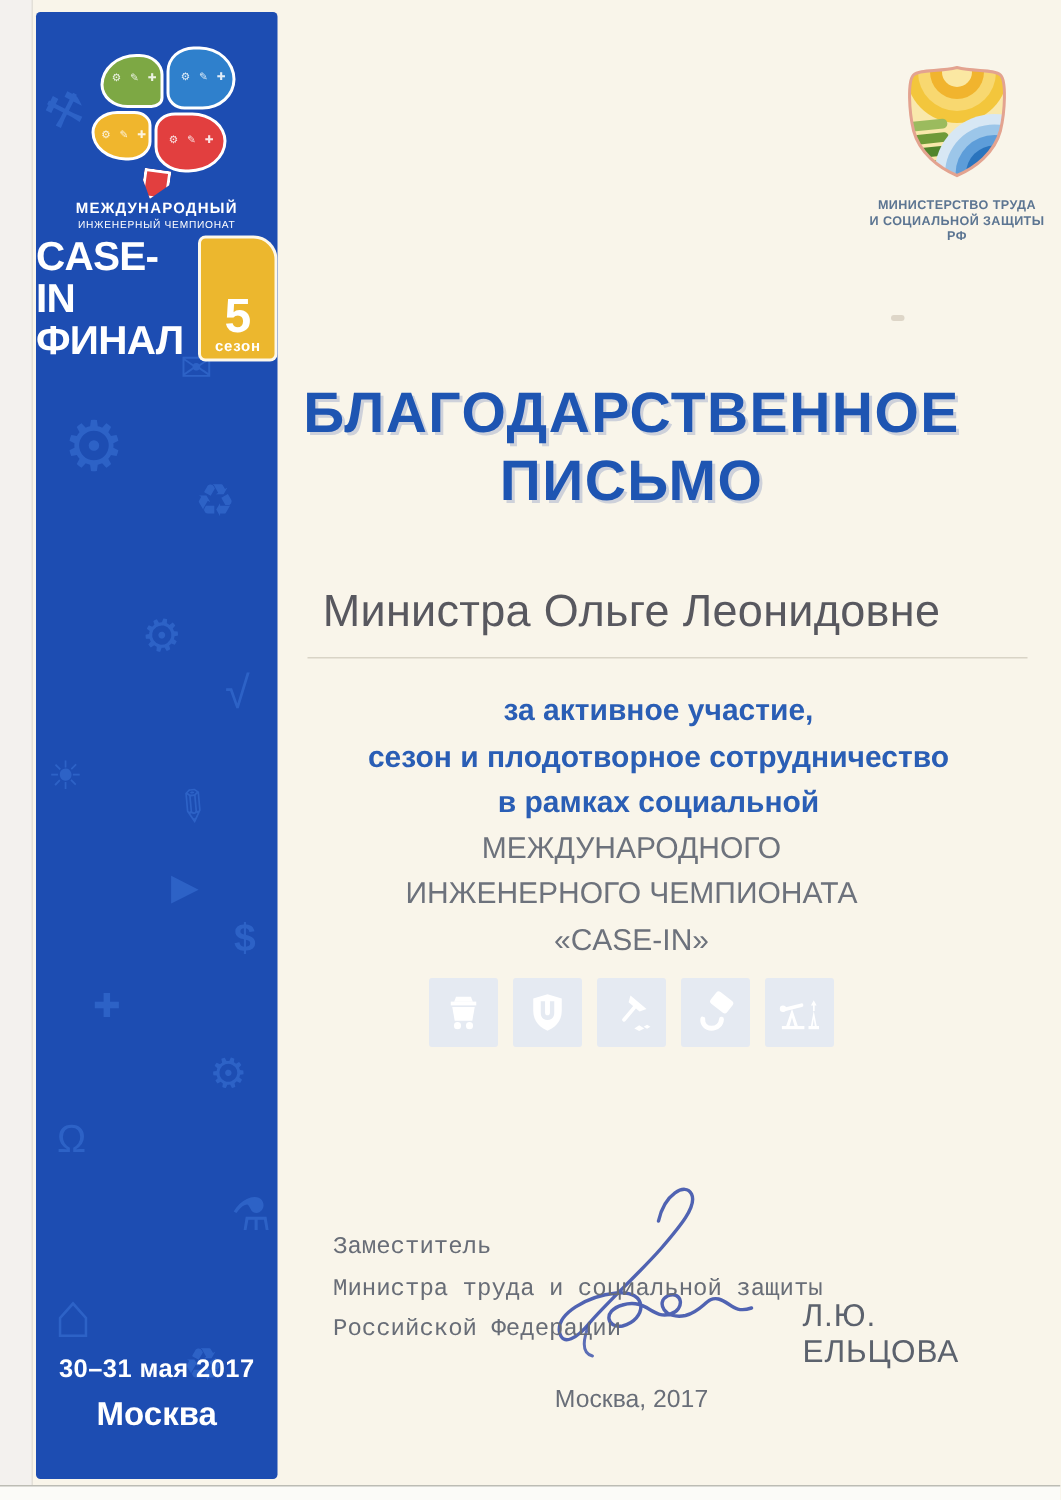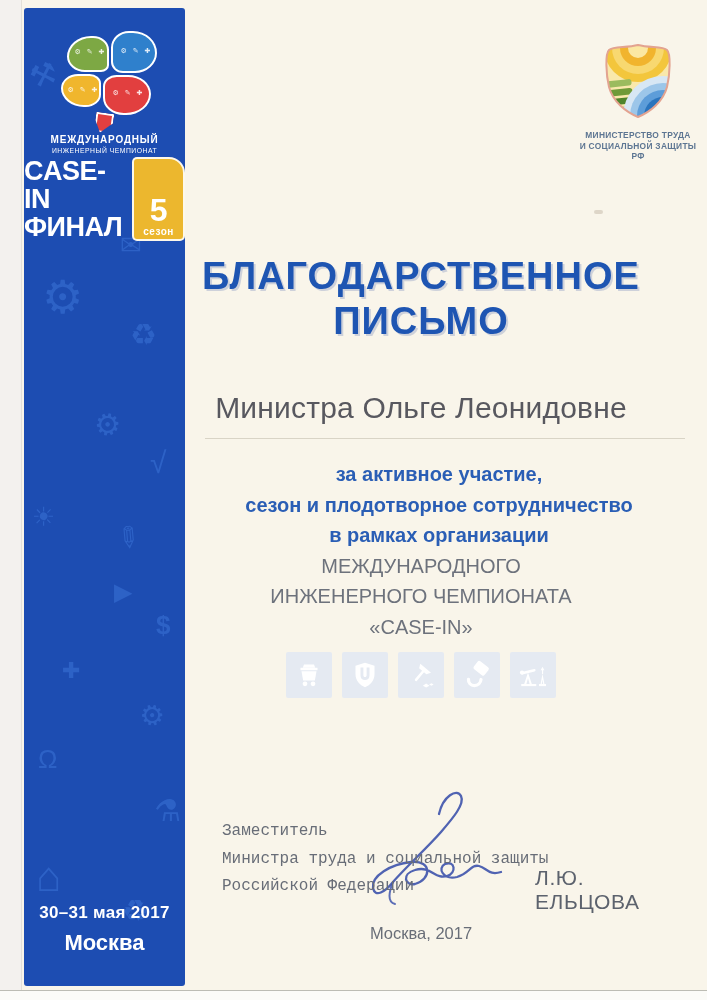--- a/index.html
+++ b/index.html
@@ -177,21 +177,21 @@
     <div>БЛАГОДАРСТВЕННОЕ</div>
     <div>ПИСЬМО</div>
   </div>
 
   <div class="recipient">Министра Ольге Леонидовне</div>
   <div class="recipient-line"></div>
 
   <div class="body-text">
     <div class="body-blue">за активное участие,</div>
     <div class="body-blue">сезон и плодотворное сотрудничество</div>
-    <div class="body-blue">в рамках организации</div>
+    <div class="body-blue">в рамках социальной</div>
     <div class="body-grey">МЕЖДУНАРОДНОГО</div>
     <div class="body-grey">ИНЖЕНЕРНОГО ЧЕМПИОНАТА</div>
     <div class="body-grey">«CASE-IN»</div>
   </div>
 
   <div class="icon-row">
     <div class="ind-icon">
       <svg width="30" height="30" viewBox="0 0 24 24">
         <rect x="5.2" y="6.2" width="13.6" height="2" fill="#fff"></rect>
         <path d="M8 3.6h8l1 2.6H7z" fill="#fff"></path>

